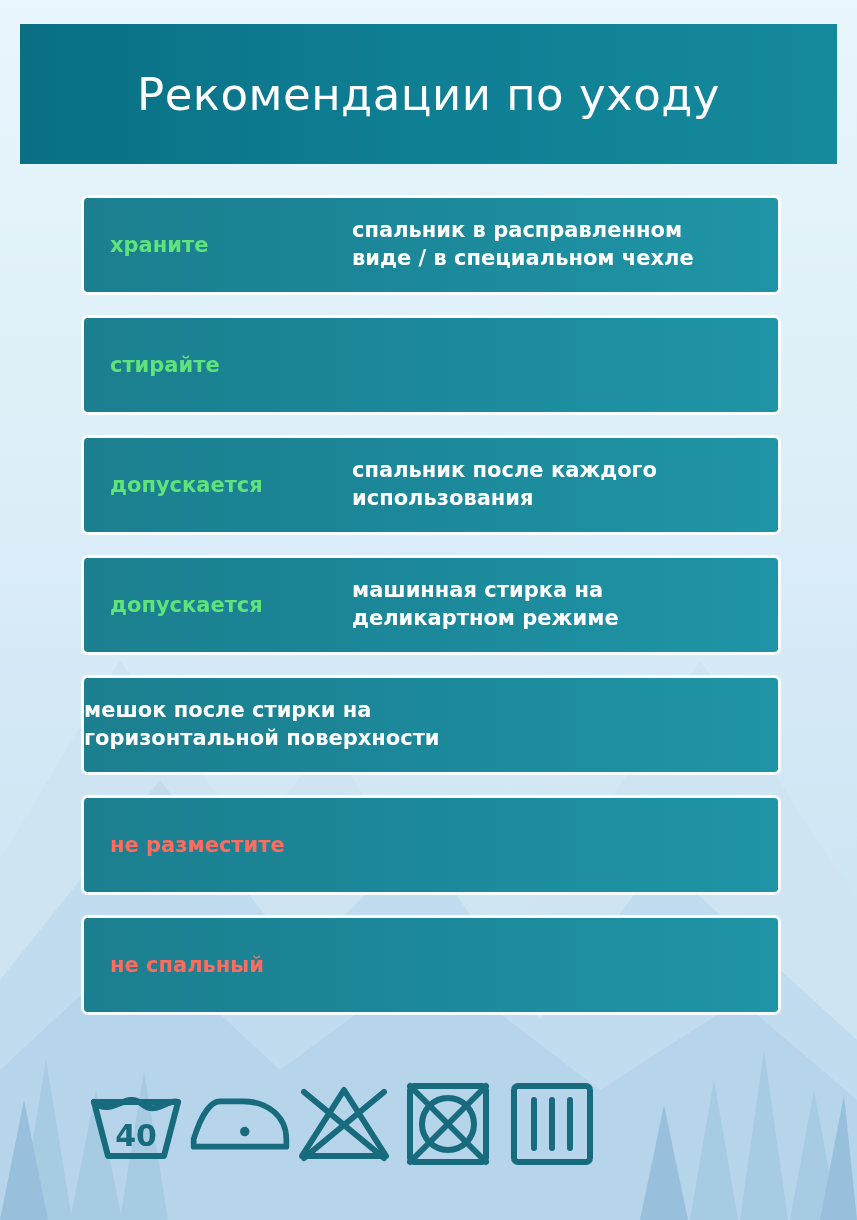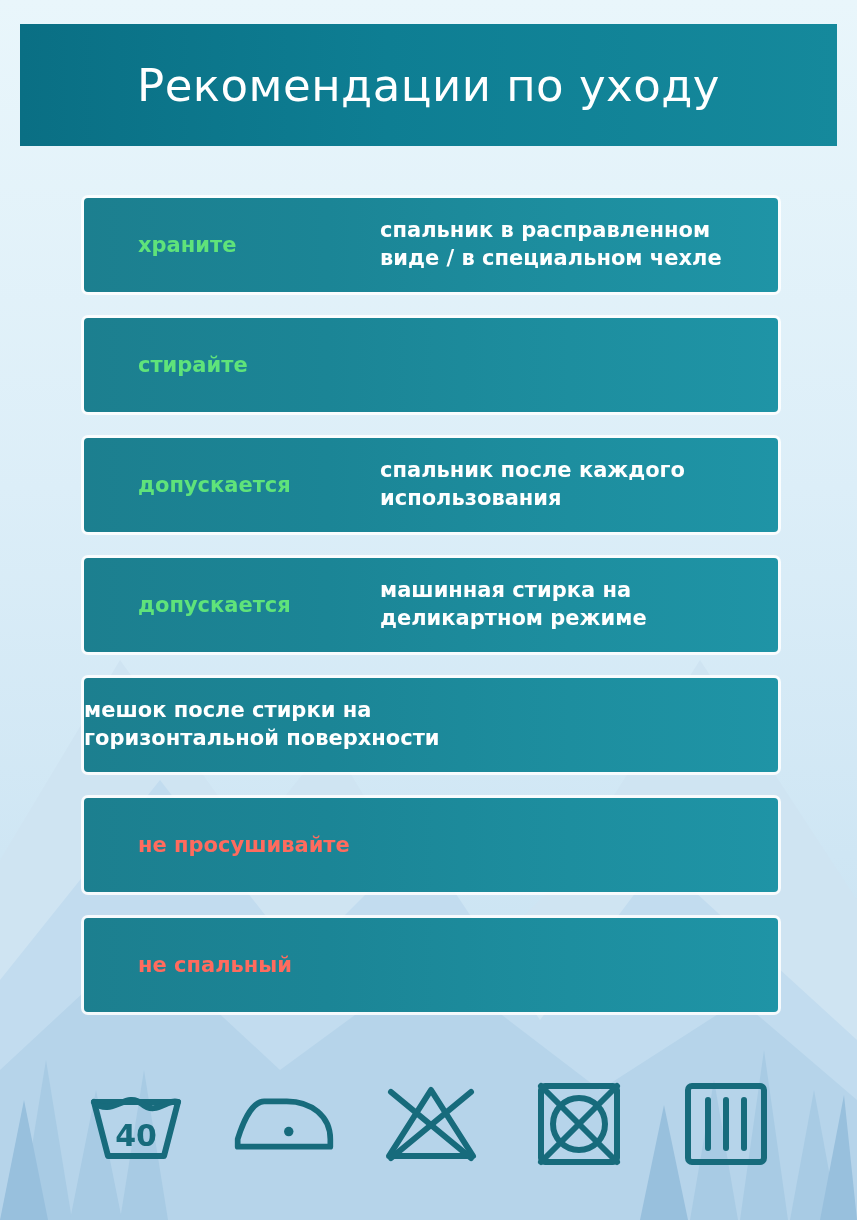--- a/index.html
+++ b/index.html
@@ -36,21 +36,21 @@
     bottom: 0;
     height: 330px;
   }
 
   
   .header {
     position: absolute;
     top: 24px;
     left: 20px;
     width: 817px;
-    height: 122px;
+    height: 140px;
     background: linear-gradient(90deg, #0a6f84 0%, #0e7e93 45%, #15899c 100%);
     display: flex;
     align-items: center;
     justify-content: center;
     z-index: 5;
   }
   .header h1 {
     margin: 0;
     color: #ffffff;
     font-size: 45px;
@@ -80,21 +80,20 @@
   .row-key {
     flex: 0 0 268px;
     display: flex;
     align-items: center;
     padding: 10px 14px 10px 26px;
     box-sizing: border-box;
     font-size: 21px;
     font-weight: 700;
     font-family: "DejaVu Sans", sans-serif;
     line-height: 1.15;
-    margin-left: 28px;
   }
   .row-key.green { color: #5fe37a; }
   .row-key.red   { color: #ff6b5e; }
   .row-val {
     flex: 1 1 auto;
     display: flex;
     align-items: center;
     padding: 10px 36px 10px 0;
     box-sizing: border-box;
     color: #ffffff;
@@ -107,21 +106,21 @@
 
   
   .symbols {
     position: absolute;
     left: 84px;
     bottom: 48px;
     width: 694px;
     height: 96px;
     display: flex;
     align-items: center;
-    justify-content: space-between;
+    justify-content: flex-start;
     z-index: 4;
   }
   .symbol {
     width: 104px;
     height: 92px;
     display: flex;
     align-items: center;
     justify-content: center;
   }
   .symbol svg { display: block; }
@@ -184,21 +183,21 @@
       <div class="row-val">машинная стирка на
 деликартном режиме</div>
     </div>
 
     <div class="row">
       <div class="row-val">мешок после стирки на
 горизонтальной поверхности</div>
     </div>
 
     <div class="row">
-      <div class="row-key red">не просушивайте</div>
+      <div class="row-key red">не разместите</div>
     </div>
 
     <div class="row">
       <div class="row-key red">не спальный</div>
     </div>
 
   </div>
 
   <div class="symbols">
 

